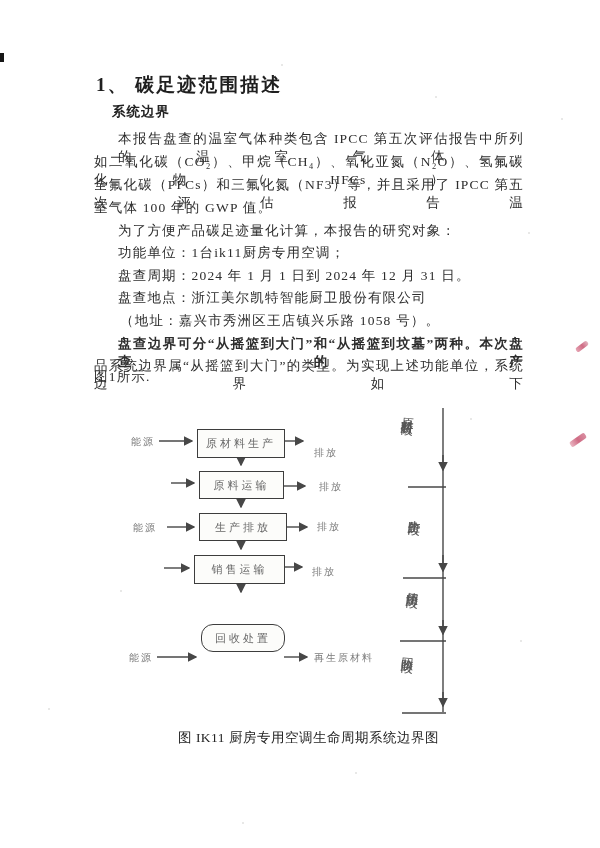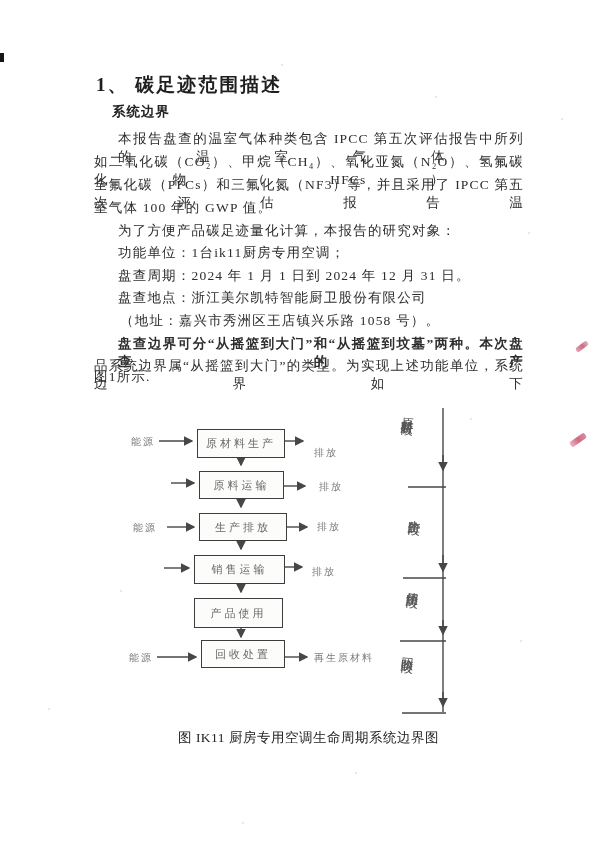--- a/index.html
+++ b/index.html
@@ -108,22 +108,21 @@
       <line x1="403" y1="578" x2="446" y2="578"></line>
       <line x1="400" y1="641" x2="446" y2="641"></line>
       <line x1="402" y1="713" x2="446" y2="713"></line>
     </g>
   </svg>
 
   <div class="fbox" style="left:197px;top:429px;width:86px;height:27px;">原材料生产</div>
   <div class="fbox" style="left:199px;top:513px;width:86px;height:26px;">生产排放</div>
   <div class="fbox" style="left:199px;top:471px;width:83px;height:26px;">原料运输</div>
   <div class="fbox" style="left:194px;top:555px;width:89px;height:27px;">销售运输</div>
-  <div class="fbox" style="left:194px;top:598px;width:87px;height:28px;">产品使用</div>
-  <div class="fbox" style="left:201px;top:640px;width:82px;height:26px;">回收处置</div>
+  <div class="fbox" style="left:201px;top:624px;width:82px;height:26px;border-radius:12px;">回收处置</div>
 
   <div class="flabel" style="left:131px;top:435px;">能源</div>
   <div class="flabel" style="left:133px;top:521px;">能源</div>
   <div class="flabel" style="left:129px;top:651px;">能源</div>
 
   <div class="flabel" style="left:314px;top:446px;">排放</div>
   <div class="flabel" style="left:319px;top:480px;">排放</div>
   <div class="flabel" style="left:317px;top:520px;">排放</div>
   <div class="flabel" style="left:312px;top:565px;">排放</div>
   <div class="flabel" style="left:314px;top:651px;">再生原材料</div>

